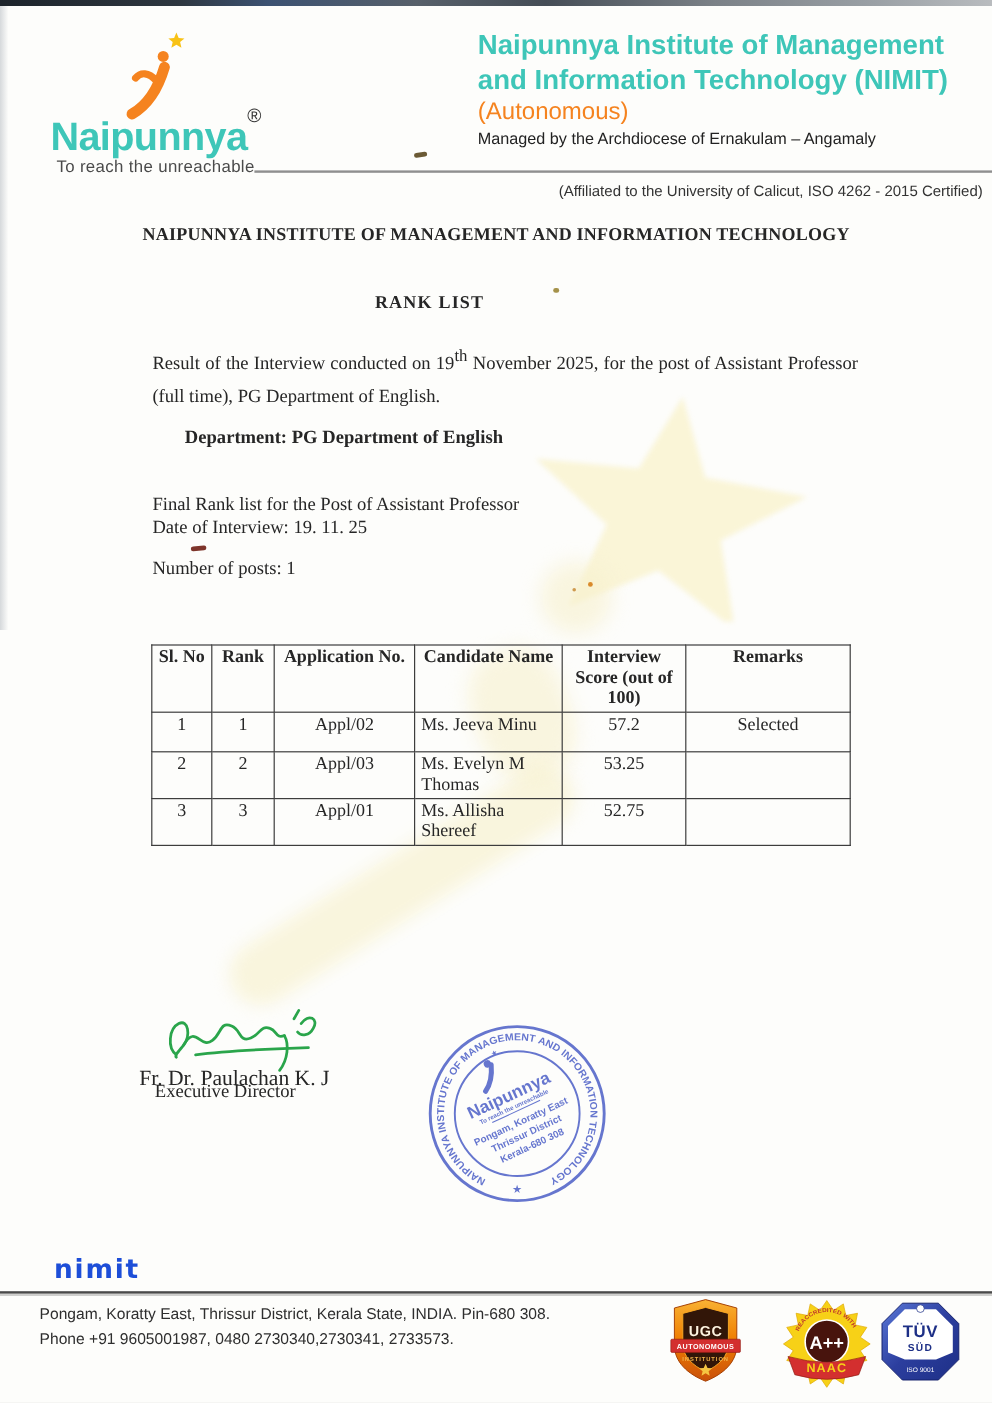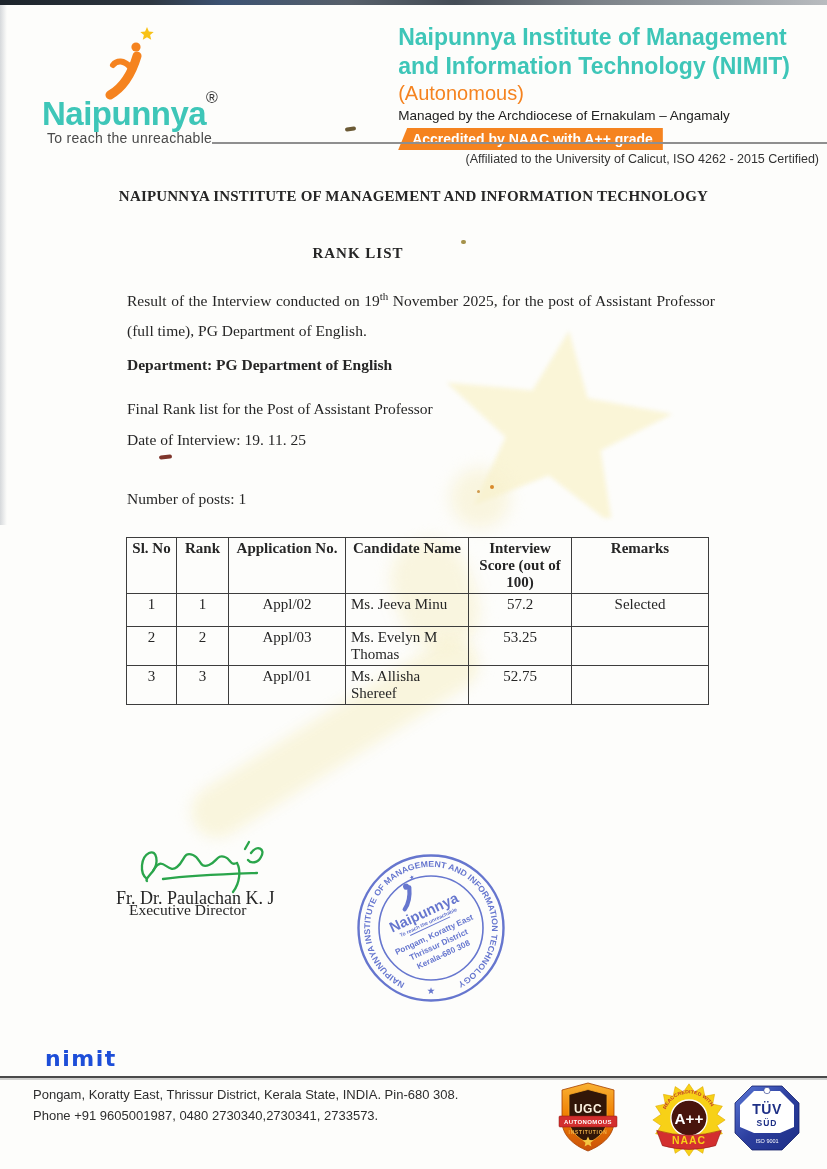--- a/index.html
+++ b/index.html
@@ -33,21 +33,21 @@
     font-size:14px;padding:3px 10px 3px 14px;clip-path:polygon(9px 0,100% 0,100% 100%,0 100%);}
   .head-rule{left:212px;top:142px;width:615px;height:2px;background:#8f8f8f;}
   .affiliation{right:8px;top:152px;font-family:"Liberation Sans",sans-serif;font-size:12.5px;color:#333;}
 
   
   .doc-title{left:0;top:188px;width:827px;text-align:center;font-weight:bold;font-size:15px;letter-spacing:.2px;}
   .doc-subtitle{left:0;top:245px;width:716px;text-align:center;font-weight:bold;font-size:15px;letter-spacing:1px;}
   .para1{left:127px;top:290px;width:588px;font-size:15.5px;text-align:justify;text-align-last:justify;}
   .para2{left:127px;top:322px;width:588px;font-size:15.5px;}
   .bodyline{left:127px;font-size:15.5px;}
-  sup{font-size:11px;margin-top:40px;}
+  sup{font-size:14px;margin-top:40px;}
 
   
   table.rank{position:absolute;left:126px;top:537px;border-collapse:collapse;table-layout:fixed;width:582px;}
   table.rank td,table.rank th{border:1.6px solid #3d3d3d;font-weight:normal;font-size:15px;
     padding:2px 5px 2px 5px;vertical-align:top;line-height:17px;background:transparent;}
   table.rank th{font-weight:bold;text-align:center;height:49px;}
   .c{text-align:center;}
   .l{text-align:left;}
   .row1 td{height:28px;}
   .row2 td{height:32px;}
@@ -93,35 +93,34 @@
   </svg>
   <div class="abs brand-text" style="left:42px;top:95px;">Naipunnya</div>
   <div class="abs reg-mark" style="left:206px;top:89px;">®</div>
   <div class="abs tagline" style="left:47px;top:130px;">To reach the unreachable</div>
 
   <div class="abs head-right">
     <div class="inst-line">Naipunnya Institute of Management</div>
     <div class="inst-line">and Information Technology (NIMIT)</div>
     <div class="autonomous">(Autonomous)</div>
     <div class="managed">Managed by the Archdiocese of Ernakulam – Angamaly</div>
-    <div class="naac-strip">Accredited by NAAC with A++ grade</div>
   </div>
   <div class="abs head-rule"></div>
   <div class="abs affiliation">(Affiliated to the University of Calicut, ISO 4262 - 2015 Certified)</div>
 
   <div class="abs doc-title">NAIPUNNYA INSTITUTE OF MANAGEMENT AND INFORMATION TECHNOLOGY</div>
   <div class="abs doc-subtitle">RANK LIST</div>
 
   <div class="abs para1"><span>Result of the Interview conducted on 19</span><sup>th</sup><span> November 2025, for the post of Assistant Professor</span></div>
   <div class="abs para2">(full time), PG Department of English.</div>
 
-  <div class="abs bodyline" style="top:356px;font-weight:bold;">Department: PG Department of English</div>
-  <div class="abs bodyline" style="top:400px;">Final Rank list for the Post of Assistant Professor</div>
+  <div class="abs bodyline" style="top:356px;font-weight:bold;margin-left:27px;">Department: PG Department of English</div>
+  <div class="abs bodyline" style="top:412px;">Final Rank list for the Post of Assistant Professor</div>
   <div class="abs bodyline" style="top:431px;">Date of Interview: 19. 11. 25</div>
-  <div class="abs bodyline" style="top:490px;">Number of posts: 1</div>
+  <div class="abs bodyline" style="top:465px;">Number of posts: 1</div>
 
   <table class="rank">
     <colgroup>
       <col style="width:50px">
         <col style="width:52px">
         <col style="width:117px">
       <col style="width:123px">
         <col style="width:103px">
         <col style="width:137px">
     </colgroup>

